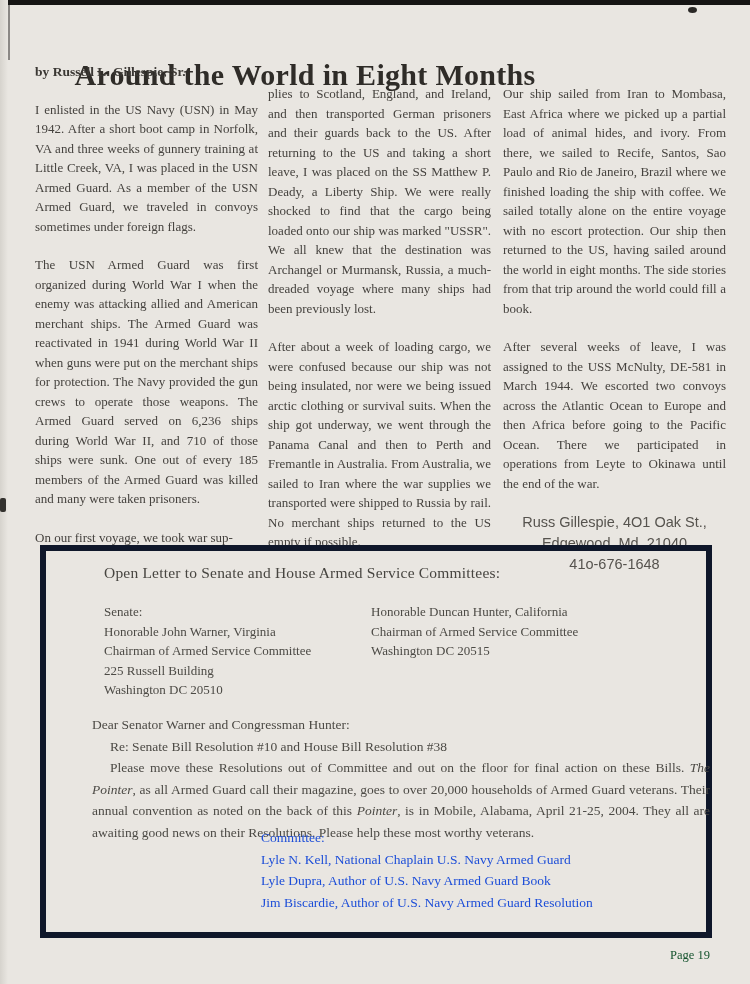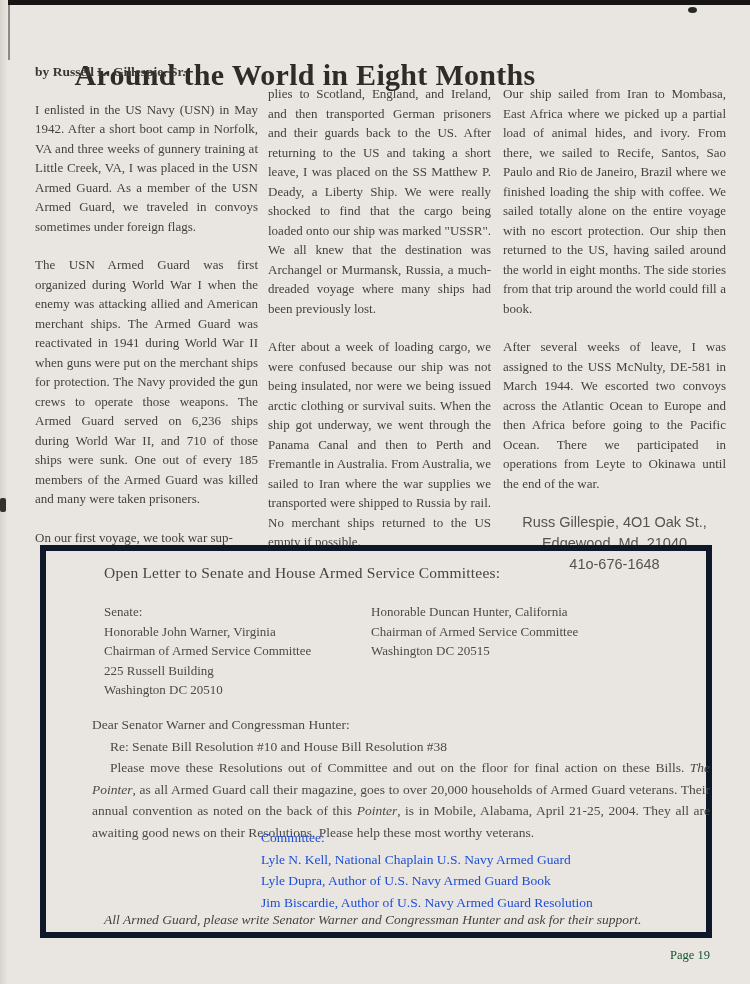--- a/index.html
+++ b/index.html
@@ -125,16 +125,15 @@
     <p class="body-para"><span>Please move these Resolutions out of Committee and out on the floor for final action on these Bills. </span><span class="italic">The Pointer</span><span>, as all Armed Guard call their magazine, goes to over 20,000 households of Armed Guard veterans. Their annual convention as noted on the back of this </span><span class="italic">Pointer</span><span>, is in Mobile, Alabama, April 21-25, 2004. They all are awaiting good news on their Resolutions. Please help these most worthy veterans.</span></p>
   </div>
 
   <div class="committee">
     <div>Committee:</div>
     <div>Lyle N. Kell, National Chaplain U.S. Navy Armed Guard</div>
     <div>Lyle Dupra, Author of U.S. Navy Armed Guard Book</div>
     <div>Jim Biscardie, Author of U.S. Navy Armed Guard Resolution</div>
   </div>
 
-  <div class="letter-footer">All Armed Guard, please write Senator Warner and Congressman Hunter and ask for their support.</div>
 </div>
 
 <div class="page-number">Page 19</div>
 
 </body></html>

